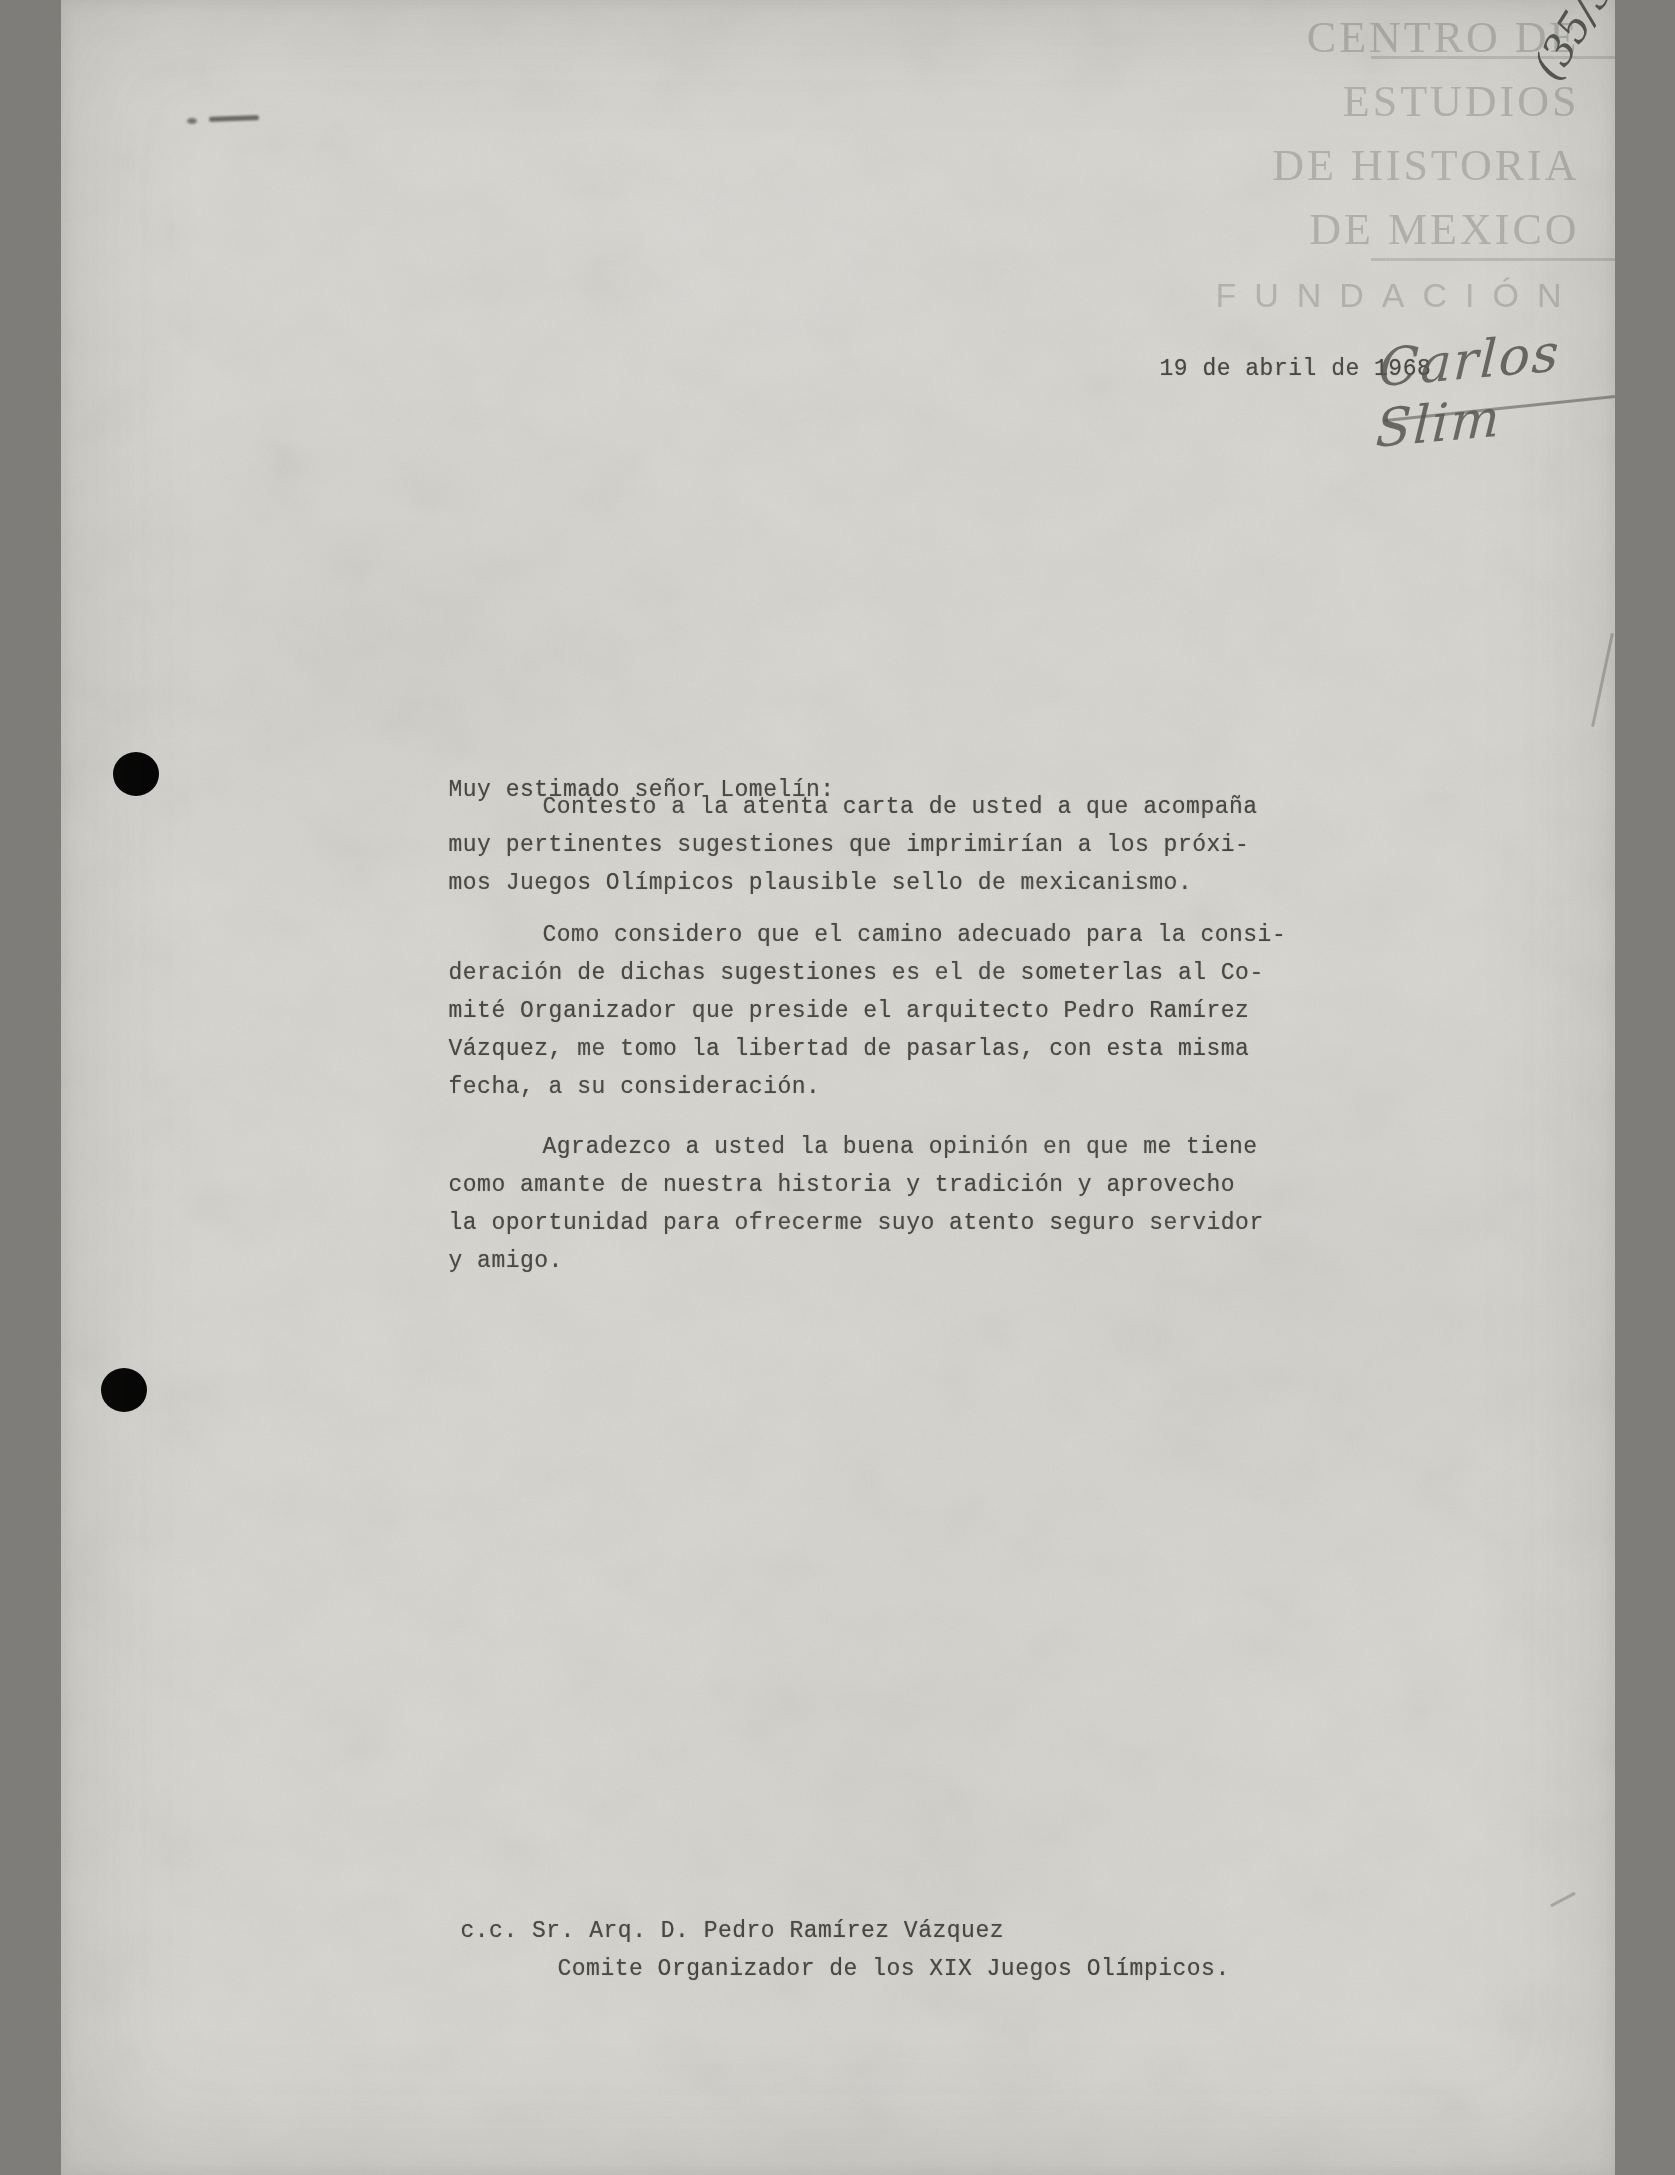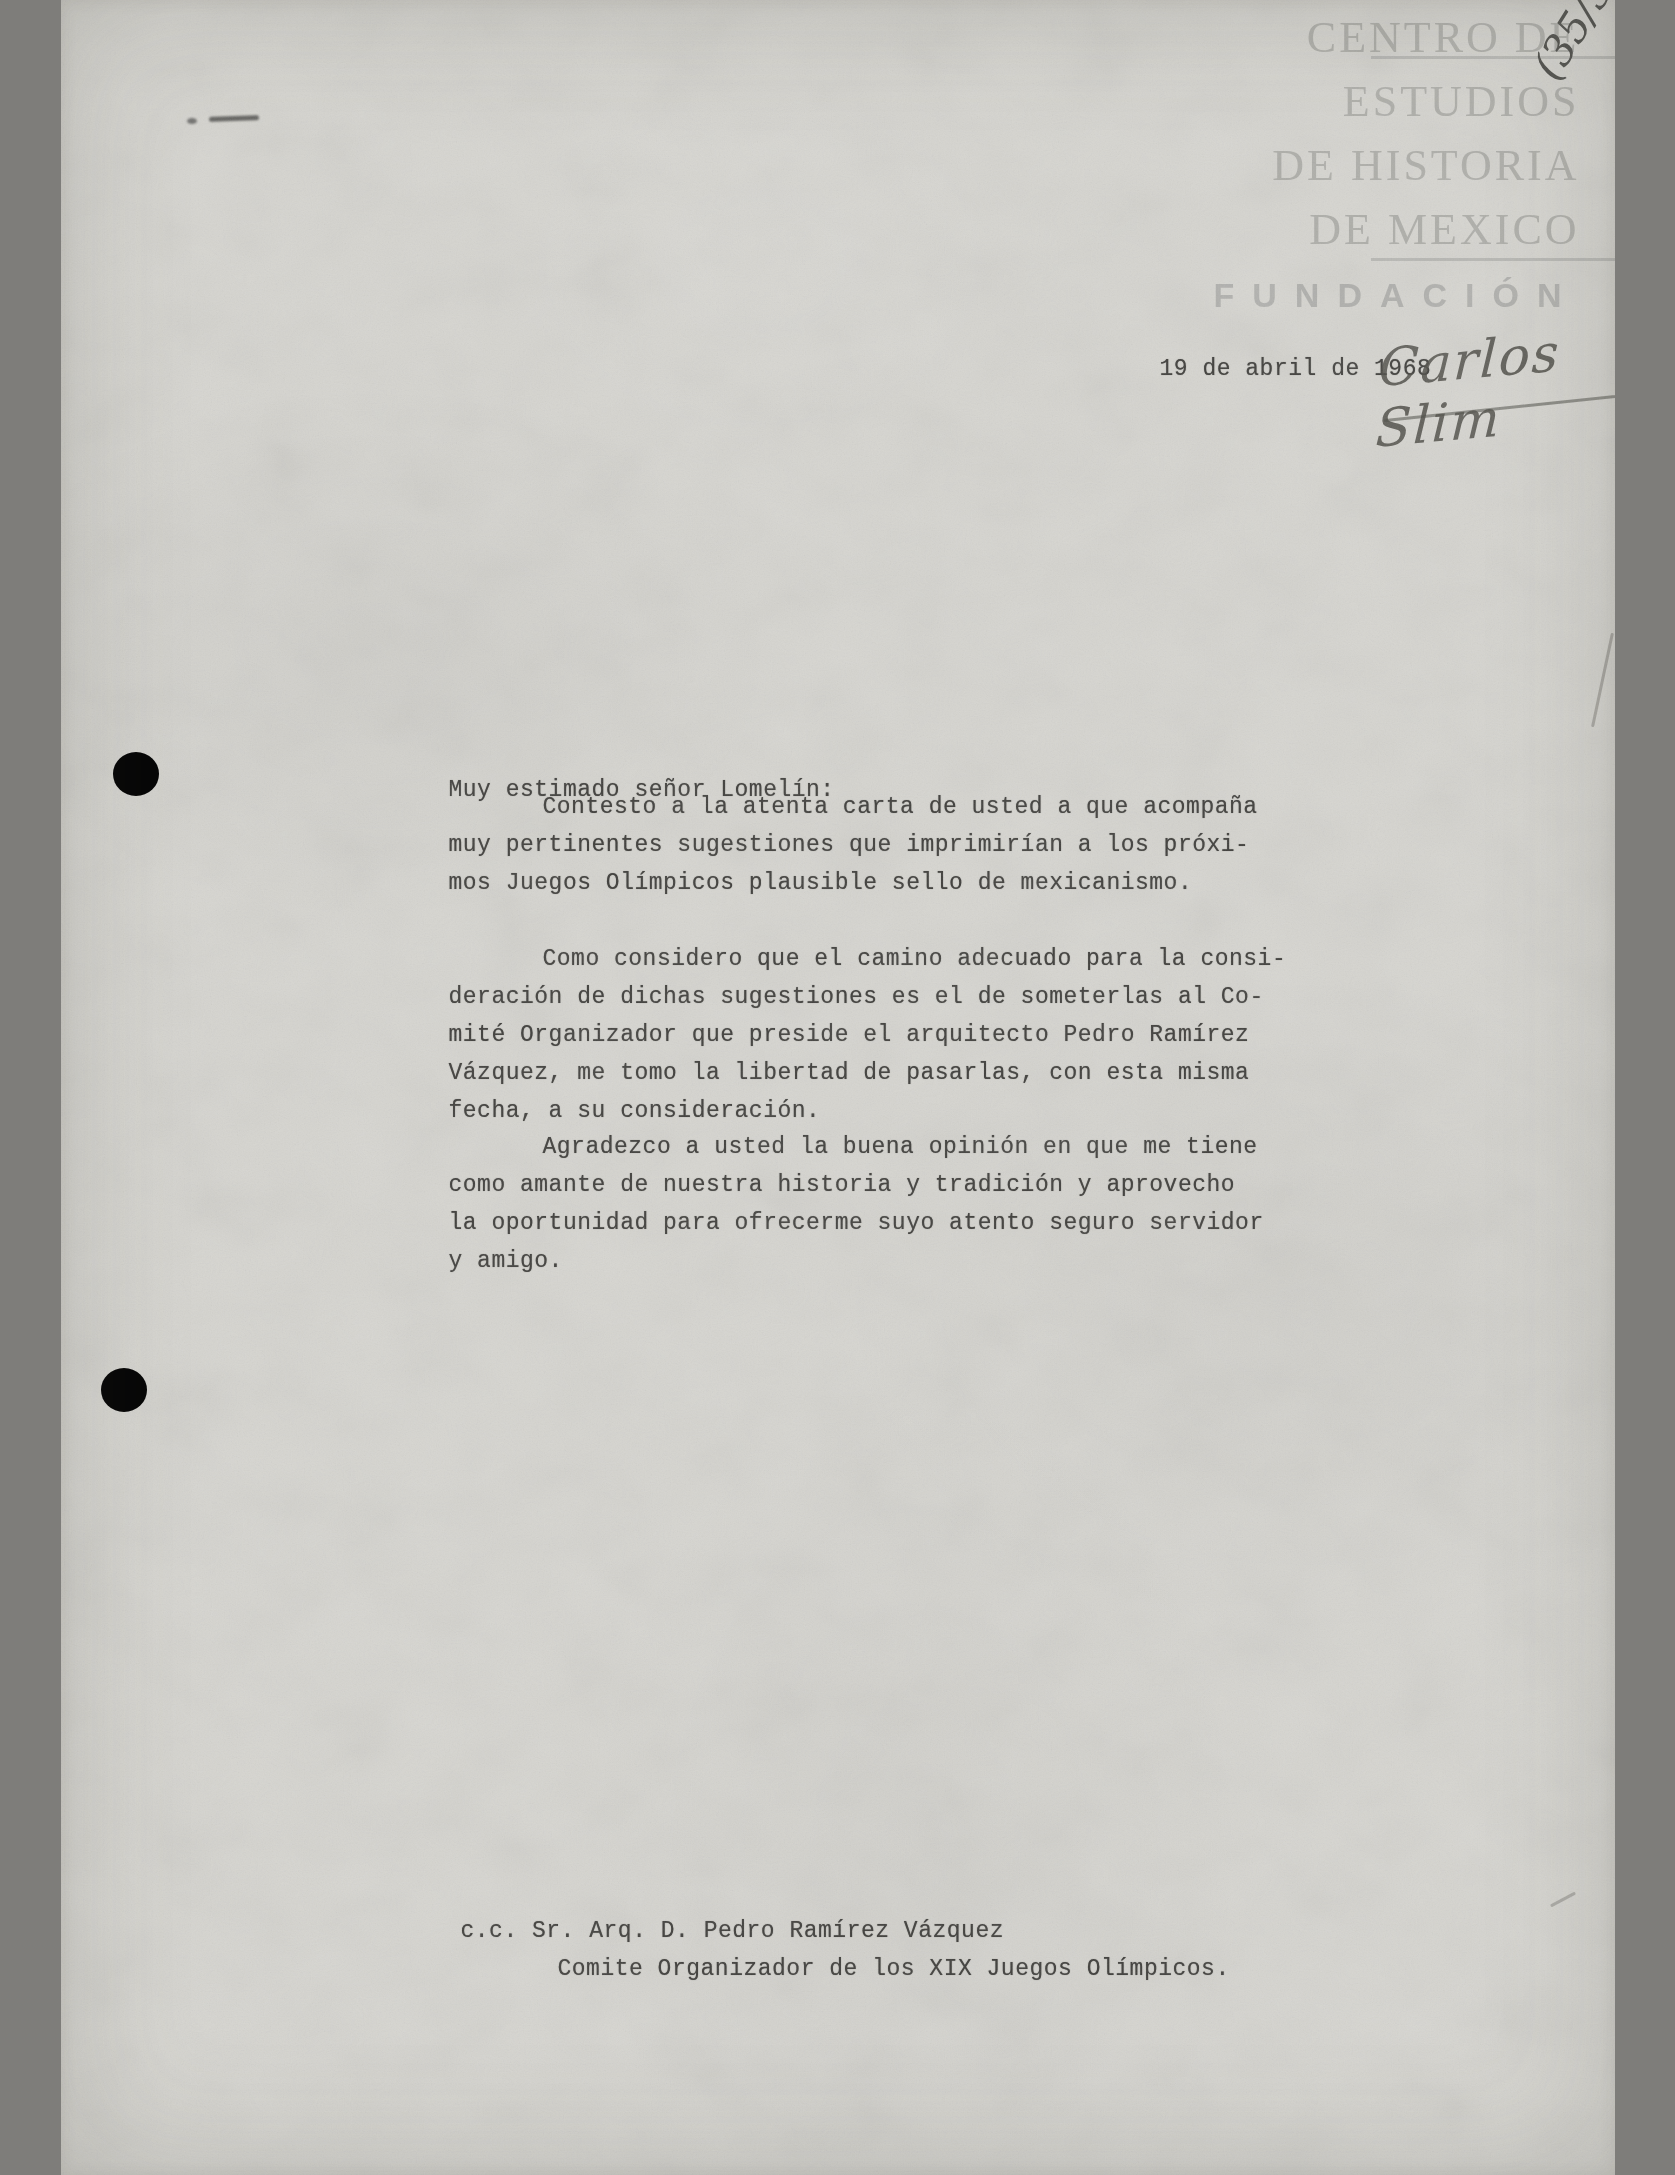--- a/index.html
+++ b/index.html
@@ -41,21 +41,21 @@
     font-family:"Liberation Serif", serif;
     font-size:44px; line-height:64px; letter-spacing:3px;
     color:rgba(160,160,156,0.75);
   }
   .wm-rule { position:absolute; height:3px; background:rgba(160,160,156,0.55); left:1310px; width:332px; z-index:1; }
   .wm-rule-top { top:56px; }
   .wm-rule-bottom { top:258px; }
   .wm-foundation {
     margin-top:14px;
     font-family:"Liberation Sans", sans-serif;
-    font-size:34px; letter-spacing:18px; font-weight:700;
+    font-size:34px; letter-spacing:18px; font-weight:400;
     color:rgba(172,172,169,0.9);
   }
 
   
   .hw { position:absolute; font-family:"DejaVu Serif", serif; font-style:italic; z-index:3; }
   .hw-page-number { left:1568px; top:18px; font-size:40px; color:#454540; transform:rotate(4deg); }
   .hw-folio { left:1462px; top:62px; font-size:42px; color:#4a4a46; transform:rotate(-58deg); transform-origin:left top; }
   .hw-signature {
     left:1316px; top:328px; font-size:52px; letter-spacing:2px;
     color:rgba(75,74,68,0.85);
@@ -77,21 +77,21 @@
   .pencil-mark { position:absolute; left:1540px; top:632px; width:3px; height:96px;
     background:rgba(118,116,110,0.5); transform:rotate(12deg); border-radius:2px; }
   .cc-pencil-mark { position:absolute; left:1488px; top:1898px; width:28px; height:3px;
     background:rgba(118,116,110,0.45); transform:rotate(-28deg); border-radius:2px; }
 
   
   .date-line   { left:1099px; top:350px; }
   .recipient   { left:385px;  top:486px; }
   .salutation  { left:388px;  top:754px;margin-top:17px; }
   .para-1      { left:388px;  top:788px; }
-  .para-2      { left:388px;  top:940px; }
+  .para-2      { left:388px;  top:916px; }
   .para-3      { left:388px;  top:1128px; }
   .cc-line-1   { left:400px;  top:1912px; }
   .cc-line-2   { left:497px;  top:1950px;text-align:center; }
 </style>
 </head>
 <body>
 
 <div class="page">
 
   <div class="watermark">

